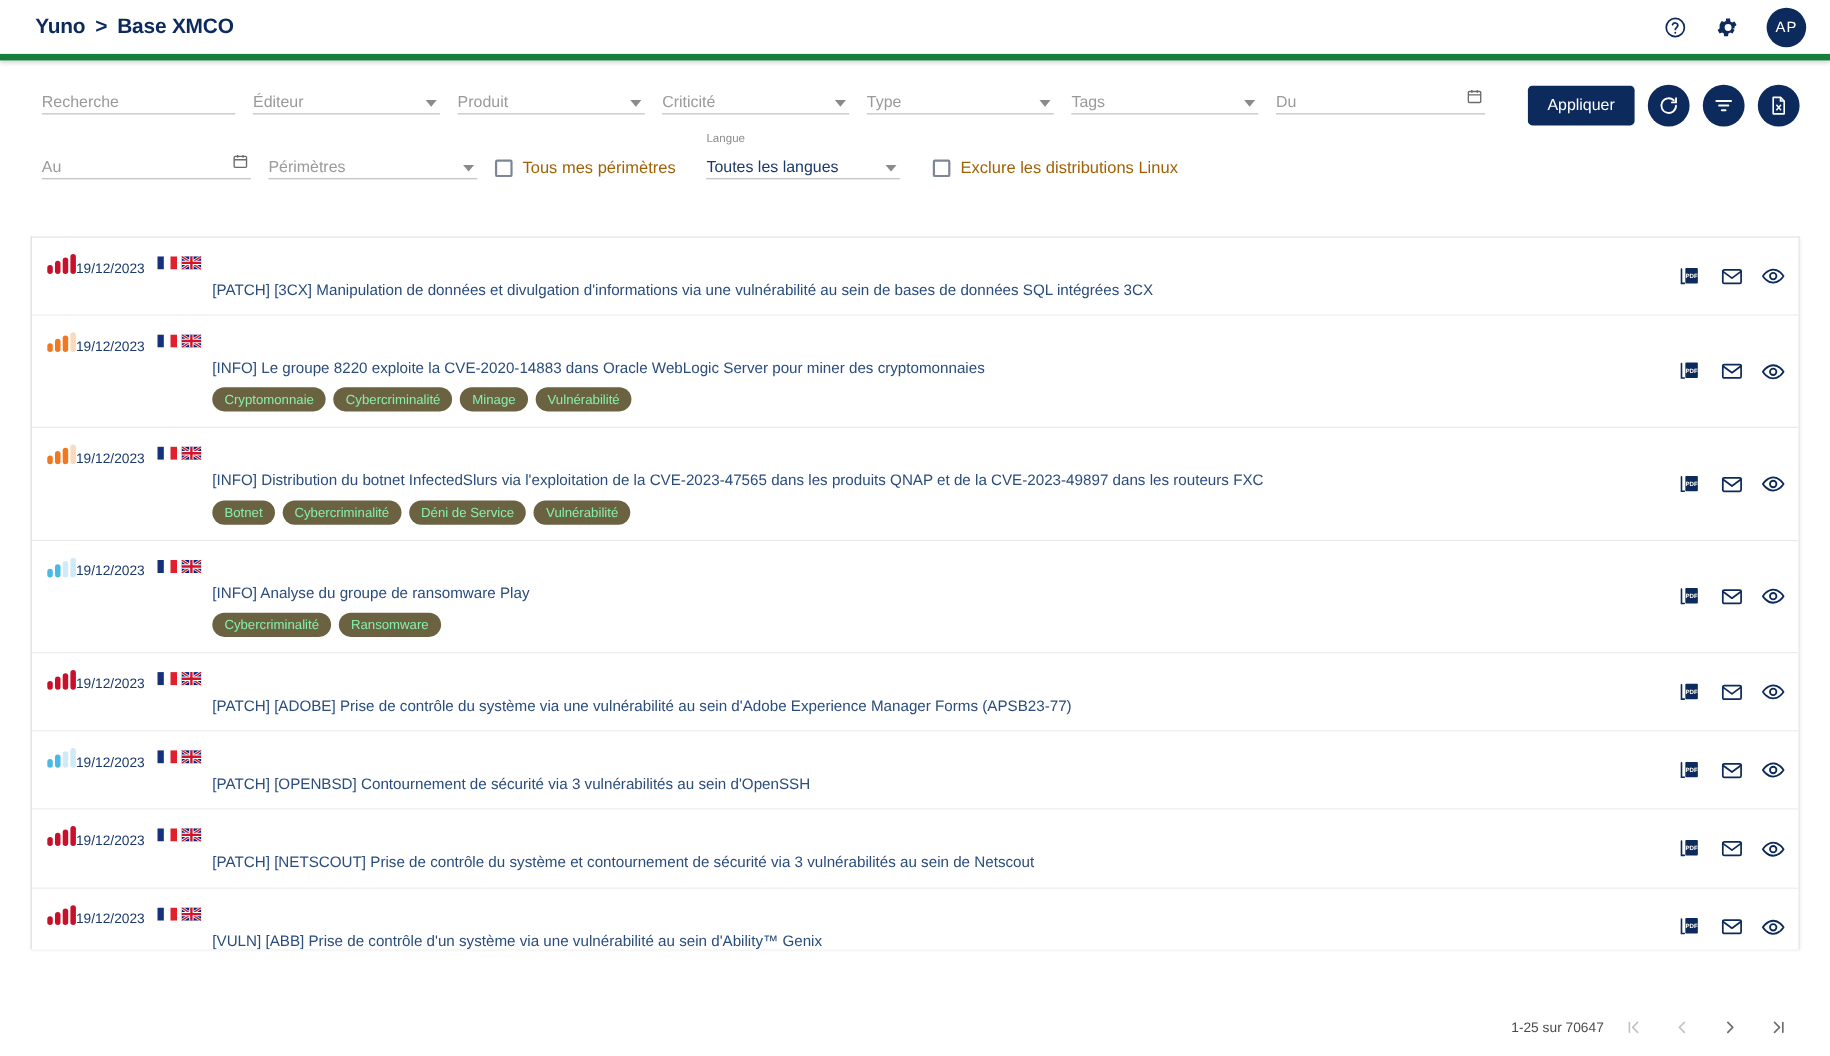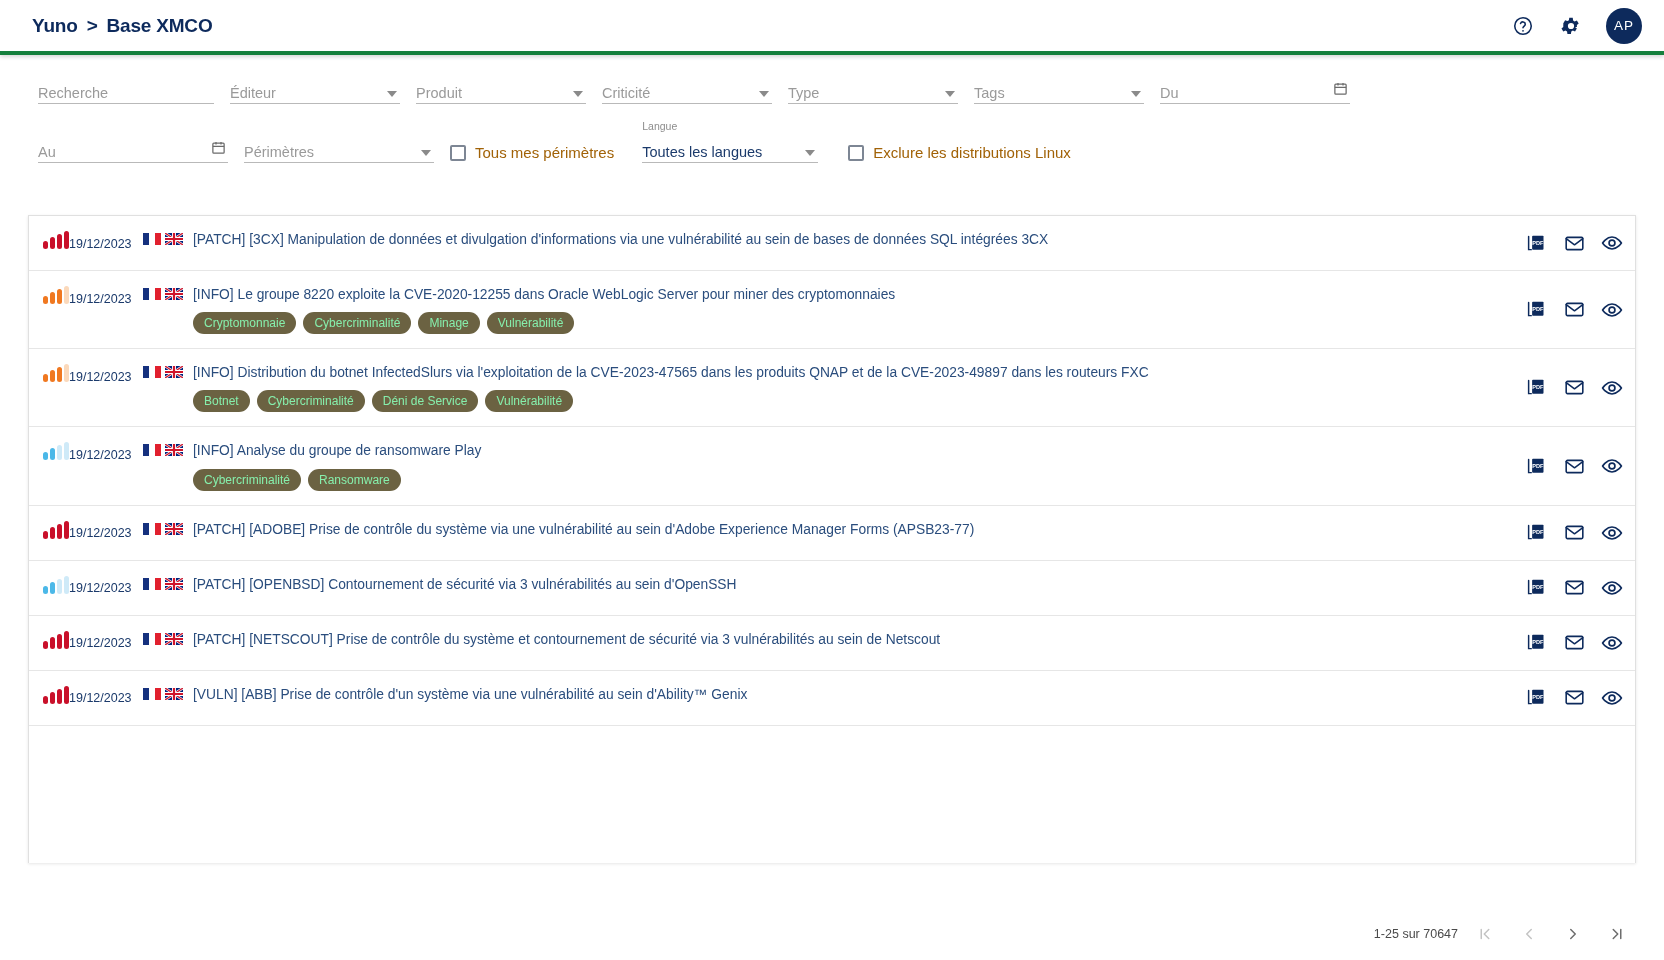--- a/index.html
+++ b/index.html
@@ -12,21 +12,21 @@
   }
 
   
   .topbar {
     position: relative;
     height: 55px;
     background: #ffffff;
     display: flex;
     align-items: center;
     padding: 0 22px 0 32px;
-    border-bottom: 4px solid #15803d;
+    border-bottom: 6px solid #15803d;
     box-shadow: 0 2px 4px rgba(0,0,0,0.16);
     z-index: 20;
   }
   .breadcrumb {
     font-size: 19px;
     font-weight: bold;
     color: #0d2a5c;
     letter-spacing: -0.2px;
     display: flex;
     align-items: center;
@@ -214,20 +214,21 @@
     gap: 4px;
     padding-top: 3px;
   }
   .flag { width: 18px; height: 12px; display:block; }
 
   .row-body {
     flex: 1 1 auto;
     padding-left: 4px;
     padding-top: 1px;
     min-width: 0;
+    margin-top: 24px;
   }
   .row-title {
     font-size: 13.8px;
     color: #2a4d7d;
     line-height: 1.25;
     cursor: pointer;
   }
   .tags {
     margin-top: 9px;
     display: flex;
@@ -380,20 +381,44 @@
       <span class="val">Toutes les langues</span>
       <span class="caret"></span>
     </div>
 
     <label class="checkbox-wrap" style="margin-left:14px;">
       <span class="cbox"></span>
       <span class="cb-label">Exclure les distributions Linux</span>
     </label>
   </div>
 
+  <div class="filter-actions">
+    <button class="btn-apply">Appliquer</button>
+
+    <div class="round-btn">
+      <svg width="20" height="20" viewBox="0 0 24 24" fill="none" stroke="#fff" stroke-width="2" stroke-linecap="round">
+        <path d="M20 12a8 8 0 1 1-2.5-5.8"></path>
+        <path d="M20 4v4.5h-4.5"></path>
+      </svg>
+    </div>
+
+    <div class="round-btn">
+      <svg width="20" height="20" viewBox="0 0 24 24" fill="none" stroke="#fff" stroke-width="2.2" stroke-linecap="round">
+        <path d="M4 7h16M7 12h10M10 17h4"></path>
+      </svg>
+    </div>
+
+    <div class="round-btn">
+      <svg width="20" height="20" viewBox="0 0 24 24" fill="none" stroke="#fff" stroke-width="1.8">
+        <path d="M6 3h8l4 4v14H6z" stroke-linejoin="round"></path>
+        <path d="M14 3v4h4"></path>
+        <path d="M9.5 11l5 6M14.5 11l-5 6" stroke-width="1.6"></path>
+      </svg>
+    </div>
+  </div>
 </div>
 
 <div class="list-wrap" id="list-root">
     <div class="row">
       <div class="row-meta">
         <div class="sev">
           <i style="background:#c9102a"></i>
           <i style="background:#c9102a"></i>
           <i style="background:#c9102a"></i>
           <i style="background:#c9102a"></i>
@@ -465,21 +490,21 @@
           <svg class="flag" viewBox="0 0 18 12">
             <rect width="18" height="12" fill="#00247d"></rect>
             <path d="M0,0 L18,12 M18,0 L0,12" stroke="#fff" stroke-width="2.6"></path>
             <path d="M0,0 L18,12 M18,0 L0,12" stroke="#cf142b" stroke-width="1.3"></path>
             <path d="M9,0 V12 M0,6 H18" stroke="#fff" stroke-width="4"></path>
             <path d="M9,0 V12 M0,6 H18" stroke="#cf142b" stroke-width="2.2"></path>
           </svg>
         </span>
       </div>
       <div class="row-body">
-        <div class="row-title">[INFO] Le groupe 8220 exploite la CVE-2020-12255 dans Oracle WebLogic Server pour miner des cryptomonnaies</div>
+        <div class="row-title">[INFO] Le groupe 8220 exploite la CVE-2020-14883 dans Oracle WebLogic Server pour miner des cryptomonnaies</div>
         <div class="tags">
           <span class="tag">Cryptomonnaie</span>
           <span class="tag">Cybercriminalité</span>
           <span class="tag">Minage</span>
           <span class="tag">Vulnérabilité</span>
         </div>
       </div>
       <div class="row-actions">
         <span class="act">
           <svg width="21" height="21" viewBox="0 0 24 24" fill="none" stroke="#0d2a5c" stroke-width="1.7">

